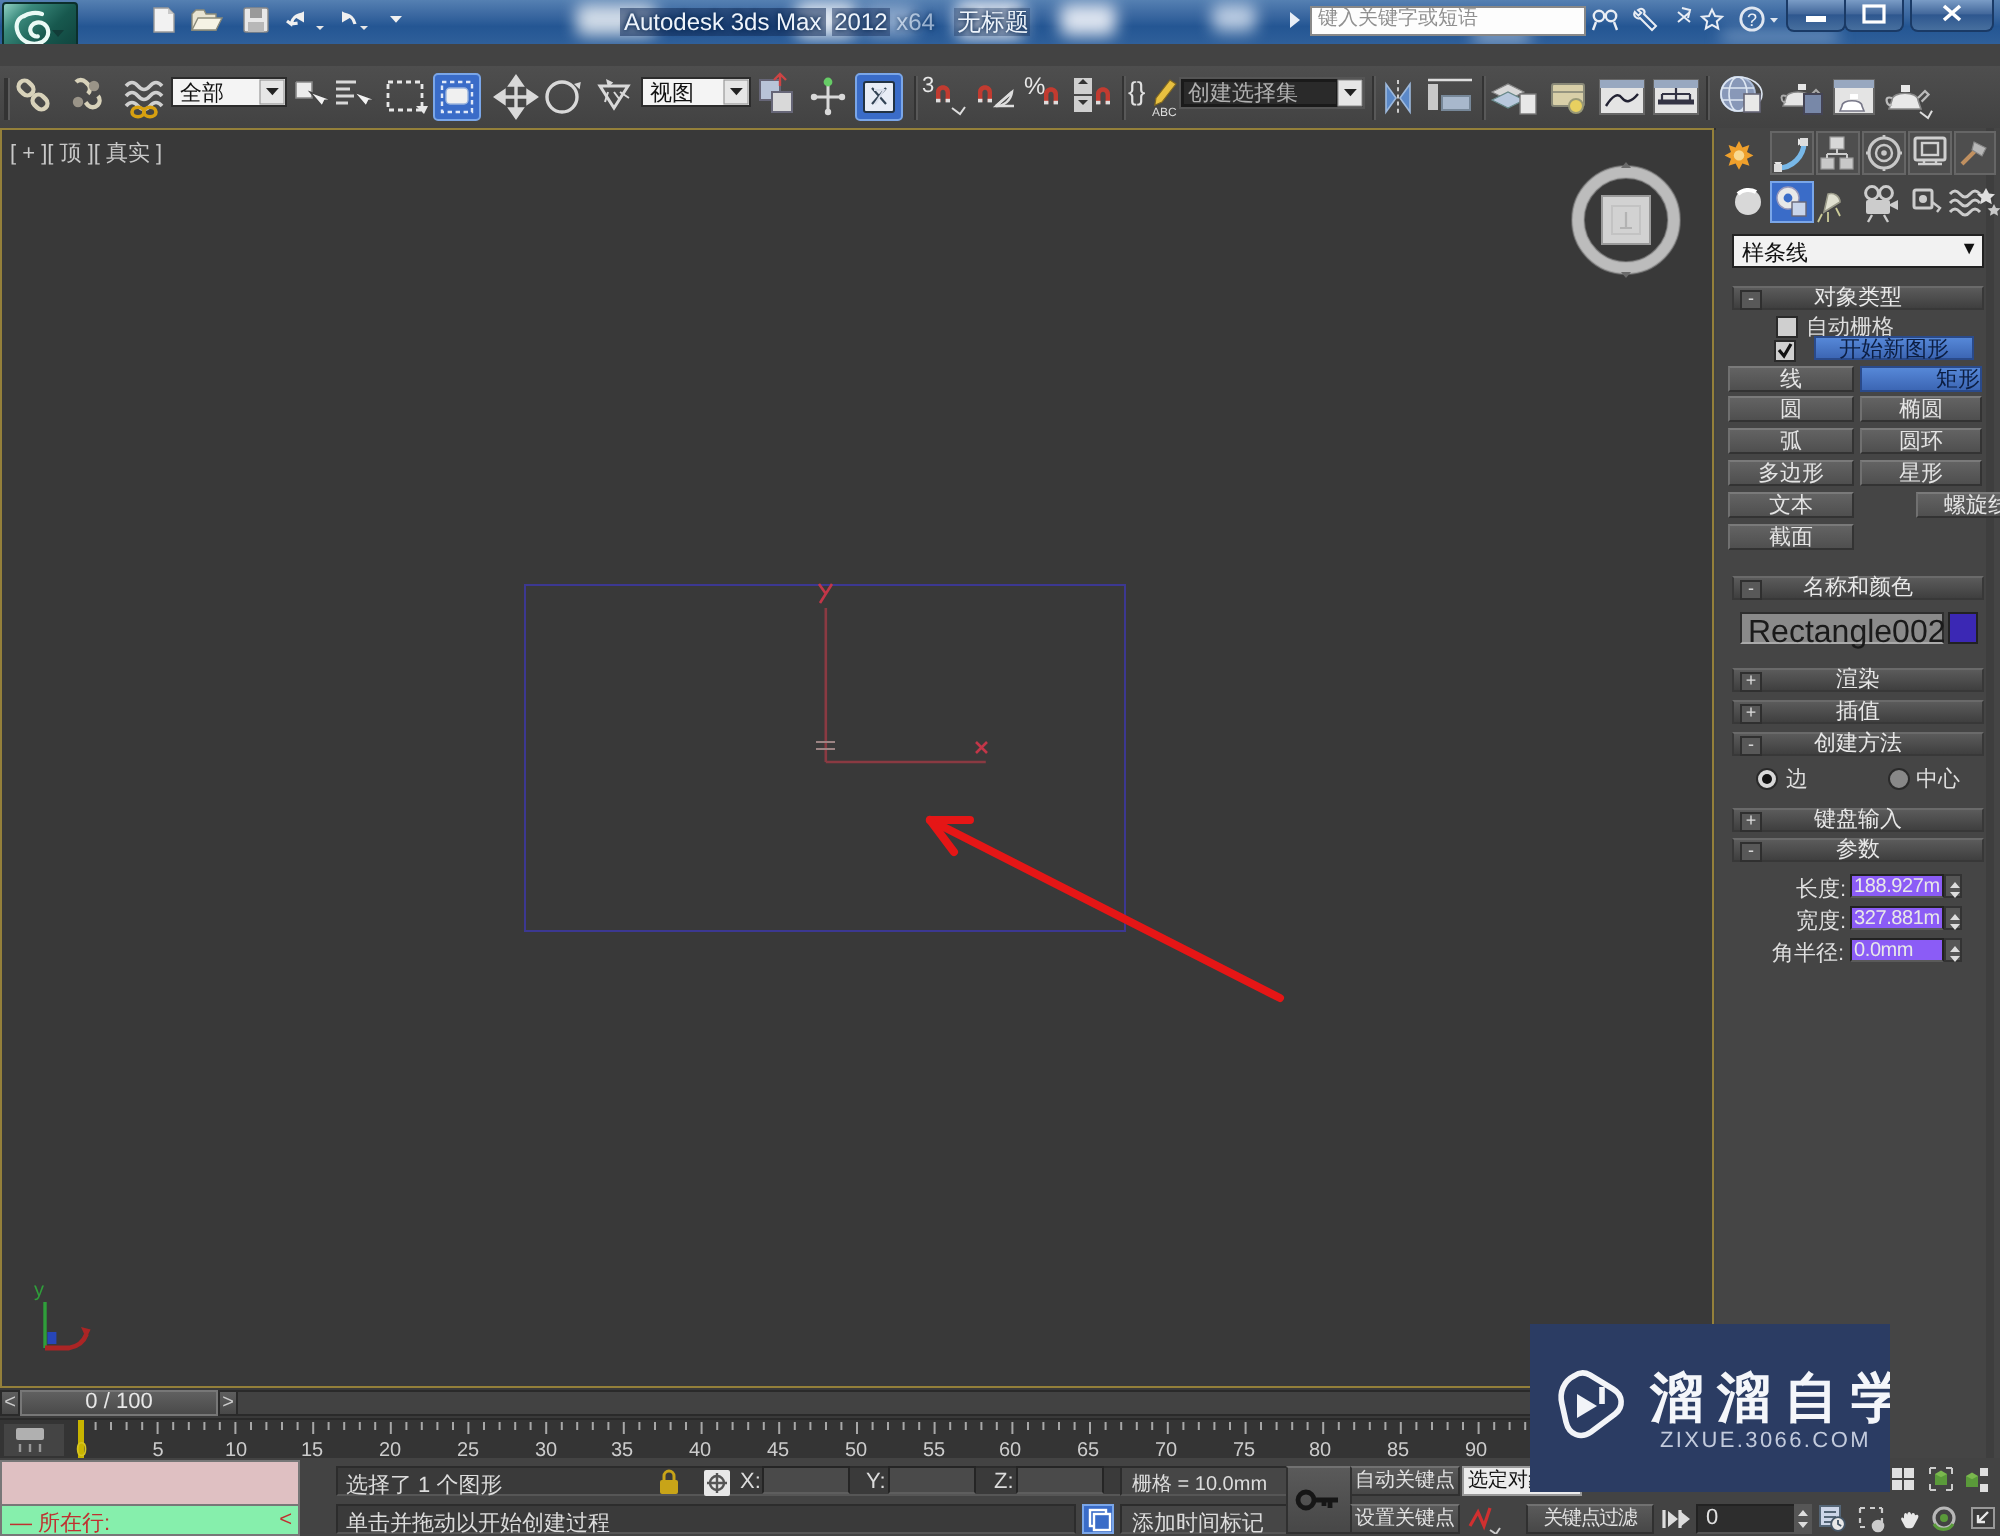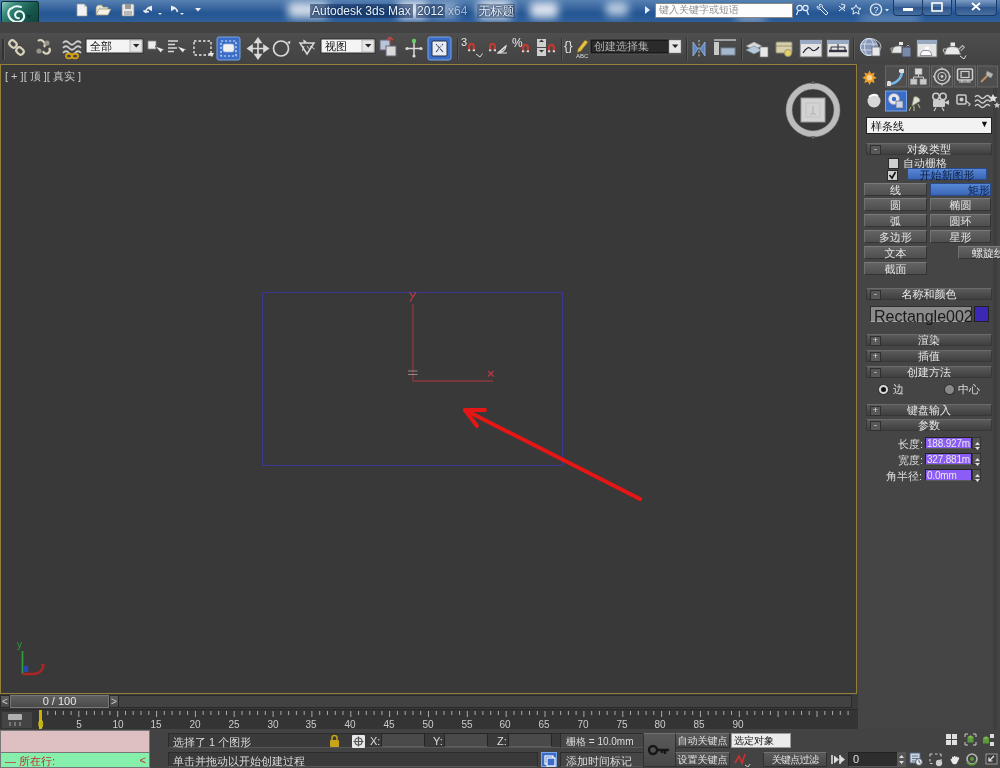--- a/index.html
+++ b/index.html
@@ -619,13 +619,22 @@
         <circle cx="64" cy="7" r="5" fill="none" stroke="#b8b8b8" stroke-width="1.6"></circle>
         <circle cx="64" cy="7" r="2" fill="#5a9a3a"></circle>
         <path d="M59 10 a5.5 5.5 0 0 0 9.5 0" stroke="#5a9a3a" stroke-width="1.6" fill="none"></path>
       </g>
       <g>
         <rect x="78" y="2" width="11" height="10" fill="#3c3c3c" stroke="#999" stroke-width="1"></rect>
         <path d="M86 4 l-5 5 m0 -3.5 v3.5 h3.5" stroke="#e8e8e8" stroke-width="1.2" fill="none"></path>
       </g>
     </svg>
   </div>
+  <div class="abs" id="watermark">
+    <svg width="180" height="84" viewBox="0 0 180 84">
+      <path d="M22 26 c-5 2.5 -7.5 8 -6 14 l2 9 c1.5 6.5 7.5 8.5 12.5 5 l12 -9 c4.5 -3.5 4 -9.5 -1 -12.5 l-11.5 -7 c-2.7 -1.5 -5.5 -1.3 -8 .5 z" fill="none" stroke="#f2f4f8" stroke-width="2.8"></path>
+      <path d="M23.5 35 v12 l10 -6 z" fill="#f2f4f8"></path>
+      <path d="M36 31.5 v8.5" stroke="#f2f4f8" stroke-width="2.8"></path>
+      <text x="60" y="46" font-size="27" font-weight="bold" fill="#f4f6fa" font-family="Liberation Sans" letter-spacing="6.5">溜溜自学</text>
+      <text x="65" y="61.5" font-size="11" fill="#c3cbdd" font-family="Liberation Sans" letter-spacing="1.2">ZIXUE.3066.COM</text>
+    </svg>
+  </div>
 </div>
 
 </body></html>

